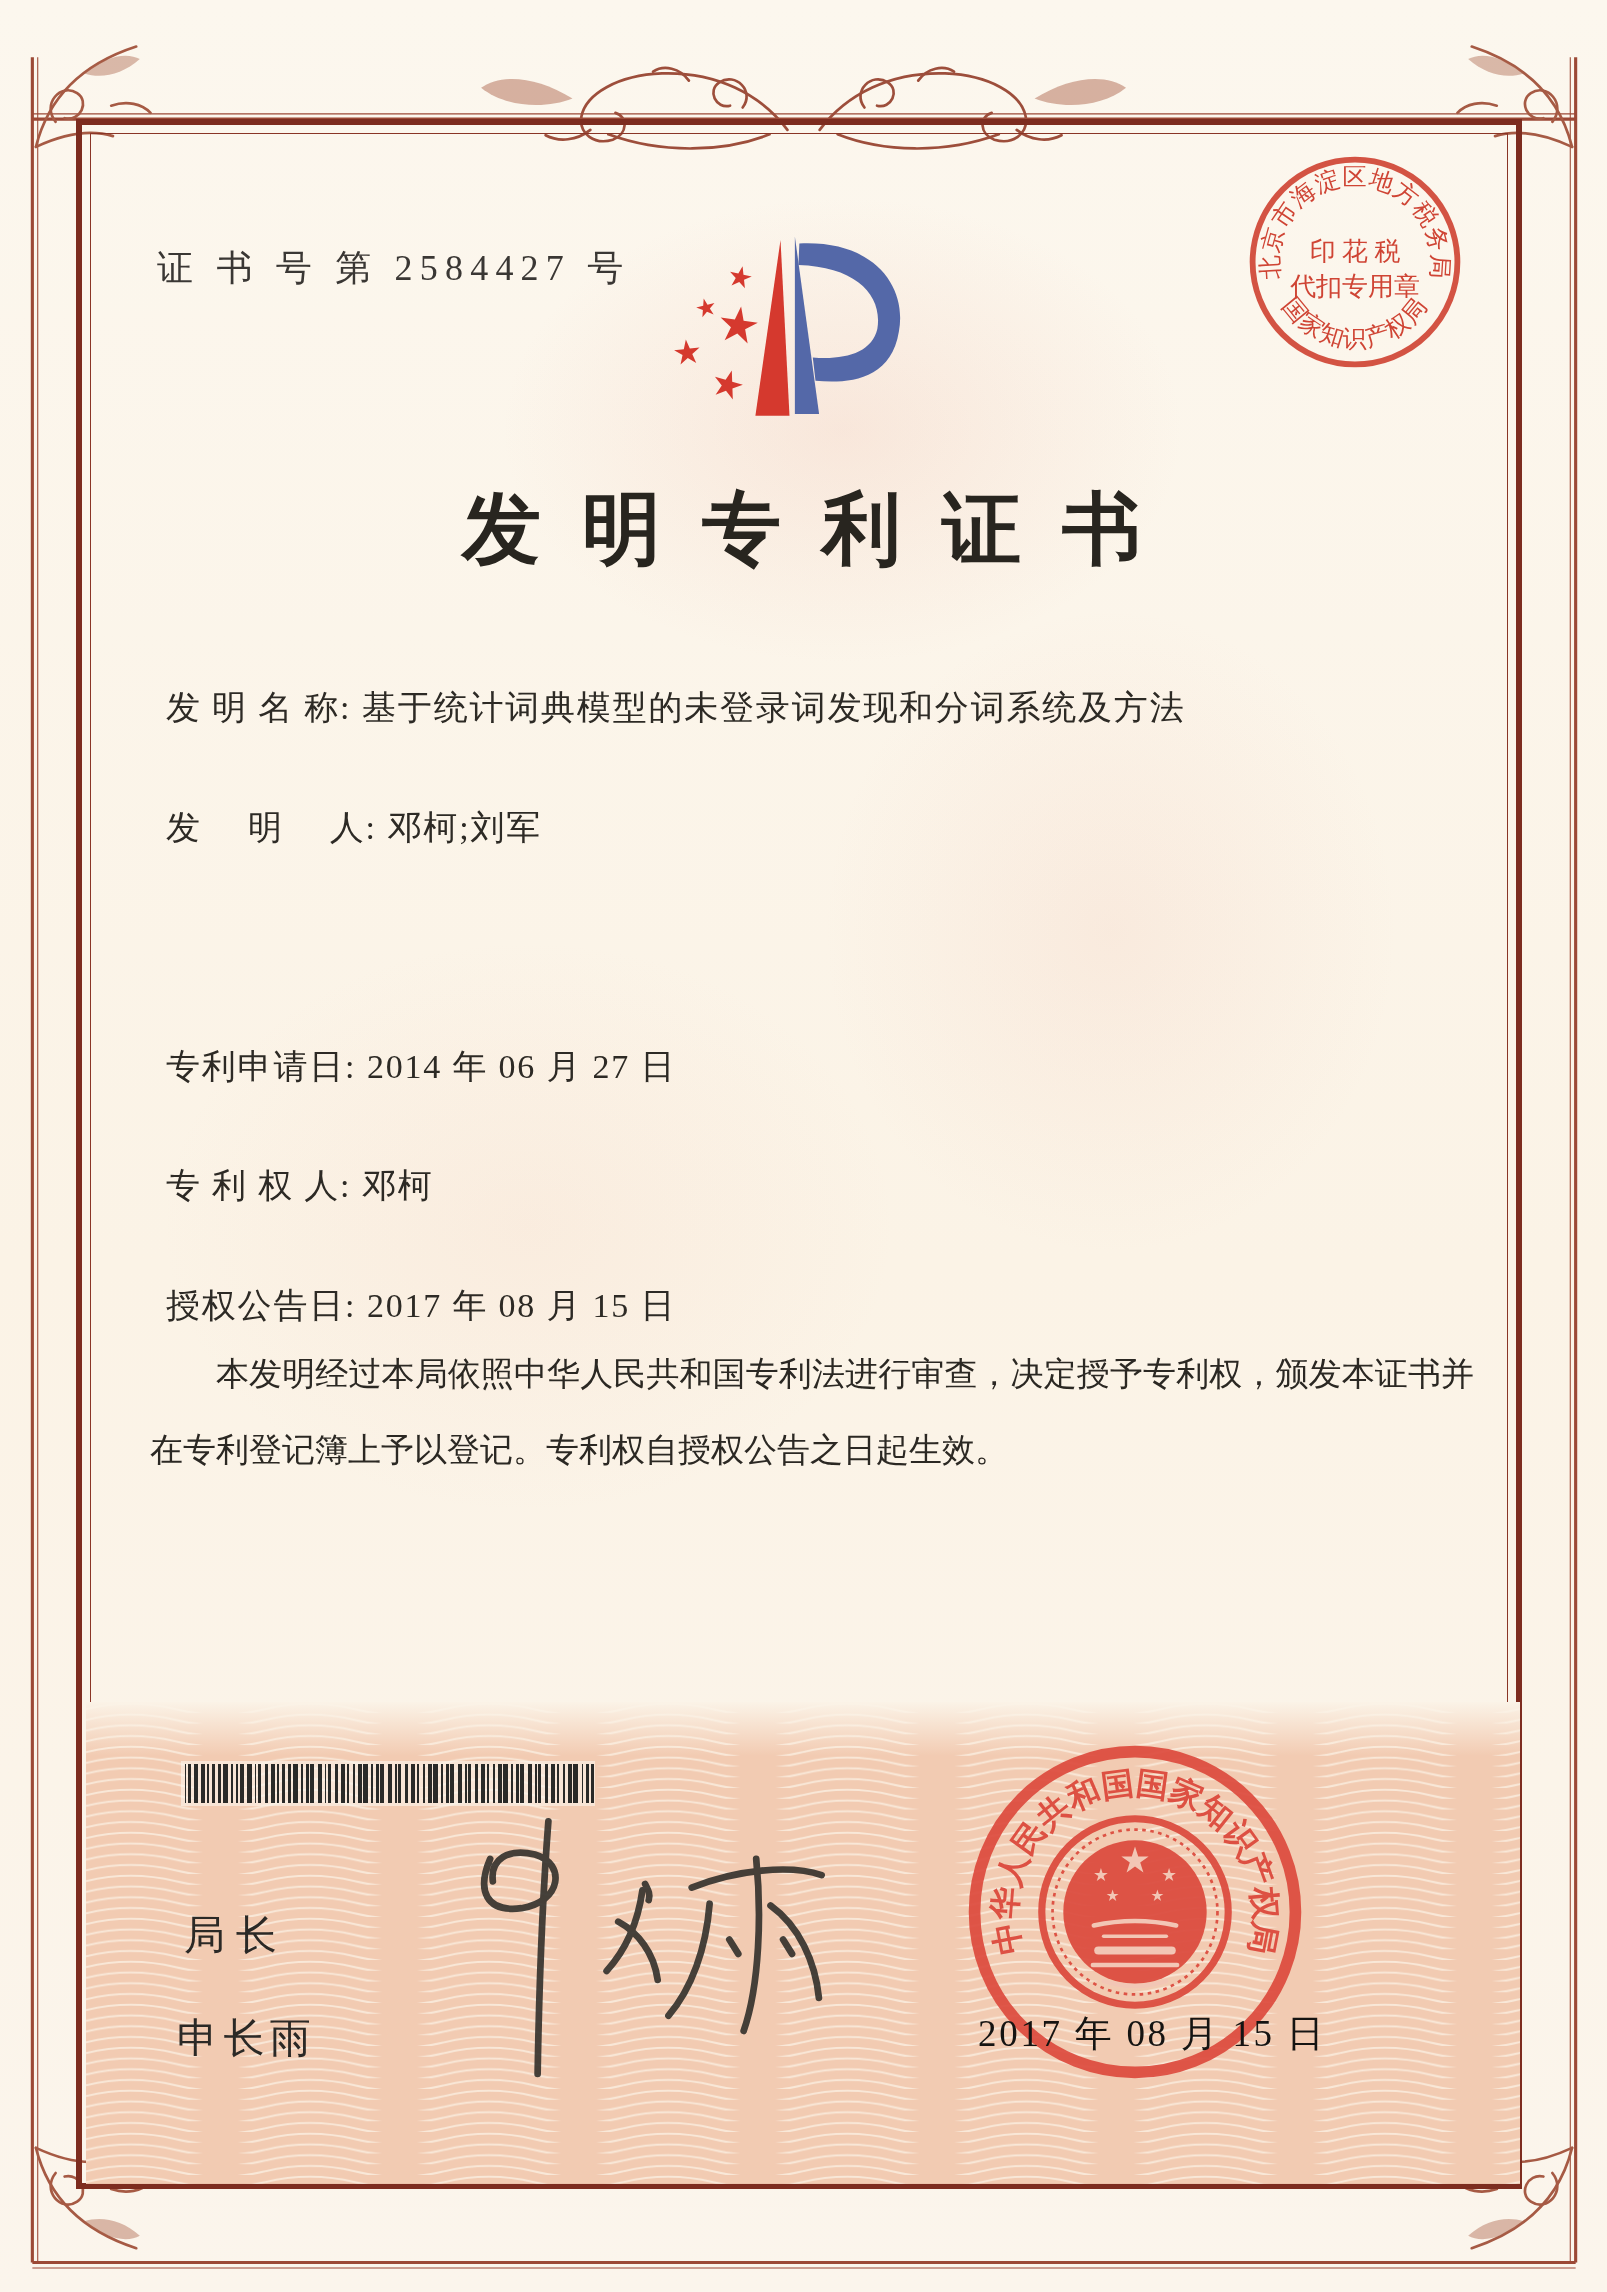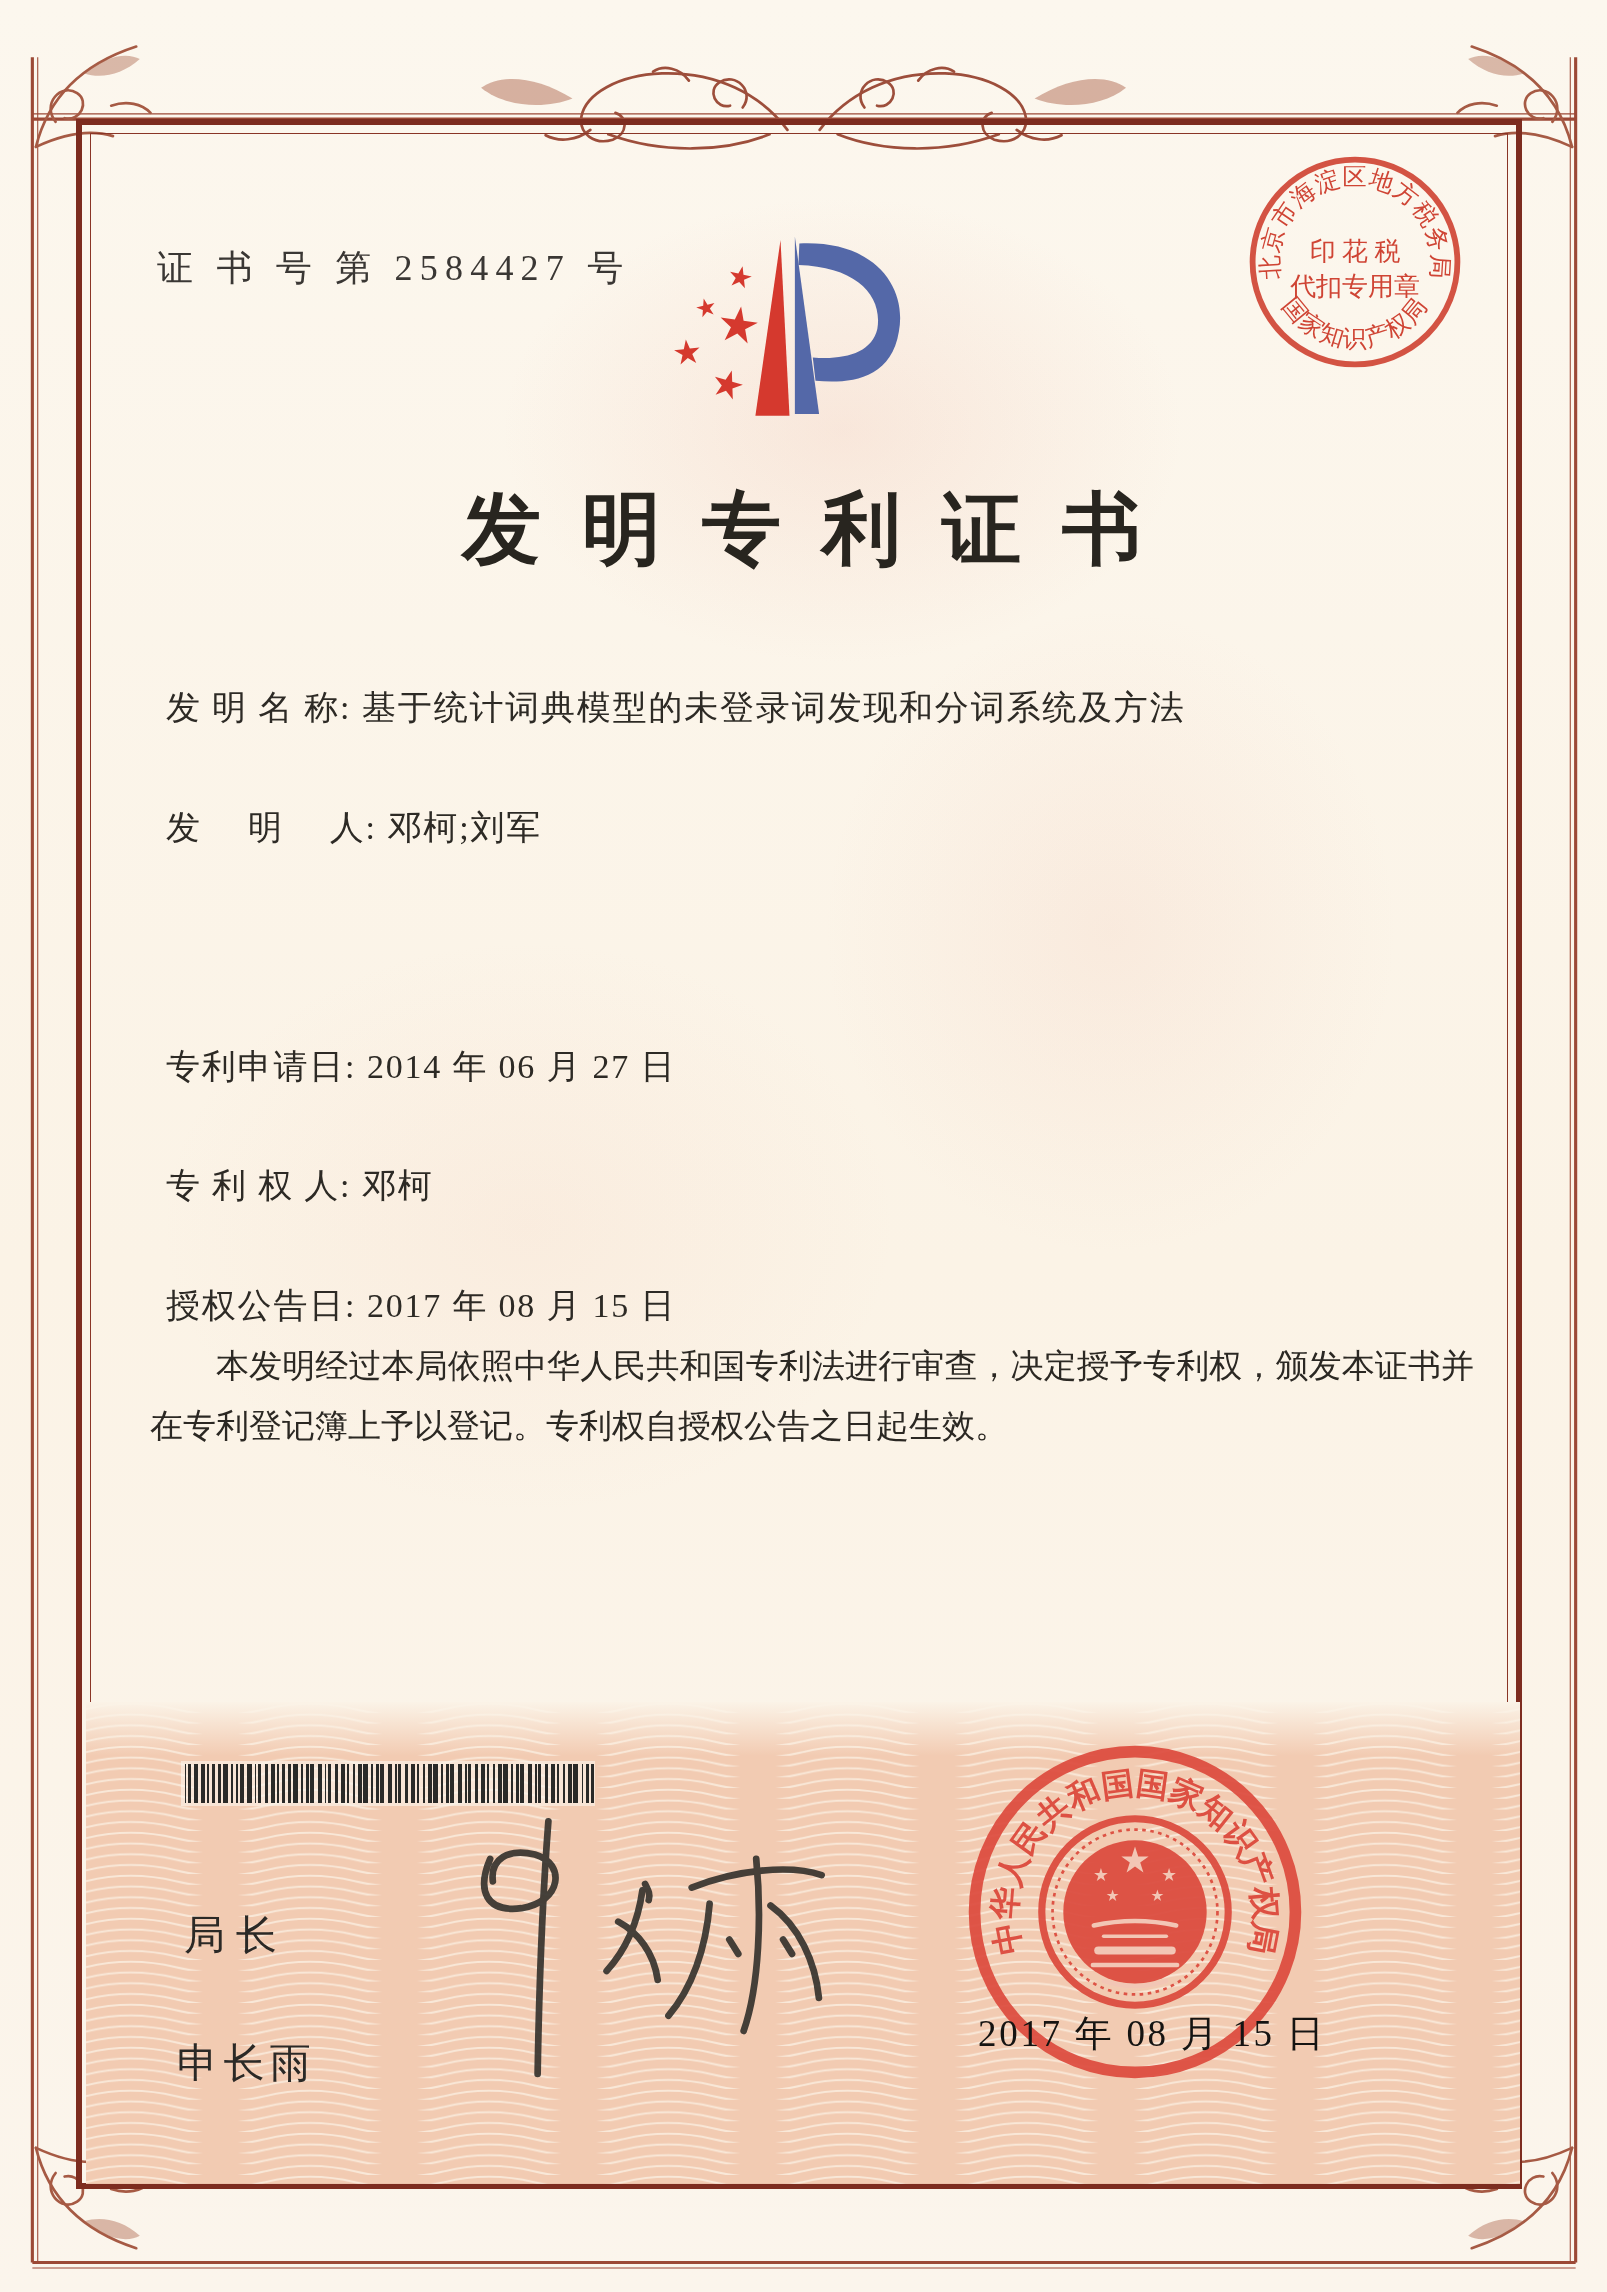--- a/index.html
+++ b/index.html
@@ -15,31 +15,31 @@
   .frame-inner{position:absolute;left:8px;top:8px;right:8px;bottom:8px;border:1.8px solid #8a3526;}
   .cert-number{position:absolute;left:157px;top:244px;font-size:36px;letter-spacing:7.2px;color:#3a3734;}
   .logo{position:absolute;left:663px;top:231px;}
   .stamp{position:absolute;left:1245px;top:152px;}
   .stamp text{fill:#cf4434;font-family:"Liberation Serif","DejaVu Serif",serif;}
   .title{position:absolute;left:94px;top:477px;width:1415px;text-align:center;
          font-size:79px;font-weight:600;letter-spacing:41px;text-indent:41px;color:#28251f;}
   .field-row{position:absolute;left:166px;font-size:34px;color:#2d2a25;letter-spacing:1.8px;white-space:nowrap;}
   .f1{top:685px}.f2{top:805px}.f3{top:924px}.f4{top:1044px}.f5{top:1163px}.f6{top:1283px}
   .flabel{margin-right:10.7px;text-align:center;}
-  .paras{position:absolute;left:150px;top:1336px;width:1324px;font-size:33px;line-height:60px;
+  .paras{position:absolute;left:150px;top:1336px;width:1324px;font-size:33px;line-height:76px;
          text-align:justify;color:#2b2823;}
   .paras p{margin:0;text-indent:66px;}
   .band{position:absolute;left:86px;top:1702px;}
   .band-fade{position:absolute;left:86px;top:1702px;width:1434px;height:54px;
              background:linear-gradient(180deg,#fbf3e7,rgba(251,243,231,0));}
   .barcode{position:absolute;left:181px;top:1761px;width:414px;height:45px;display:flex;align-items:stretch;
            overflow:hidden;background:rgba(252,247,238,.6);padding:2.7px 3.6px;box-sizing:border-box;}
   .barcode i{display:block;flex:none;height:100%;background:#2a2a28;}
   .director-title{position:absolute;left:184px;top:1908px;font-size:41px;letter-spacing:10.7px;color:#2b2926;}
-  .director-name{position:absolute;left:177px;top:2011px;font-size:41px;letter-spacing:5.4px;color:#2b2926;margin-top:25px;}
+  .director-name{position:absolute;left:177px;top:2011px;font-size:41px;letter-spacing:5.4px;color:#2b2926;}
   .signature{position:absolute;left:414px;top:1805px;}
   .seal{position:absolute;left:962px;top:1739px;z-index:3;}
   .seal text{fill:#dc4a3d;font-family:"Liberation Serif","DejaVu Serif",serif;font-weight:600;}
   .issue-date{position:absolute;left:978px;top:2009px;font-size:37px;letter-spacing:2.7px;color:#151412;z-index:4;}
   .page-footer{position:absolute;left:502px;top:2119px;width:484px;text-align:center;
                font-size:27px;letter-spacing:2.7px;color:#45413a;z-index:2;}
 </style>
 </head>
 <body>
 

